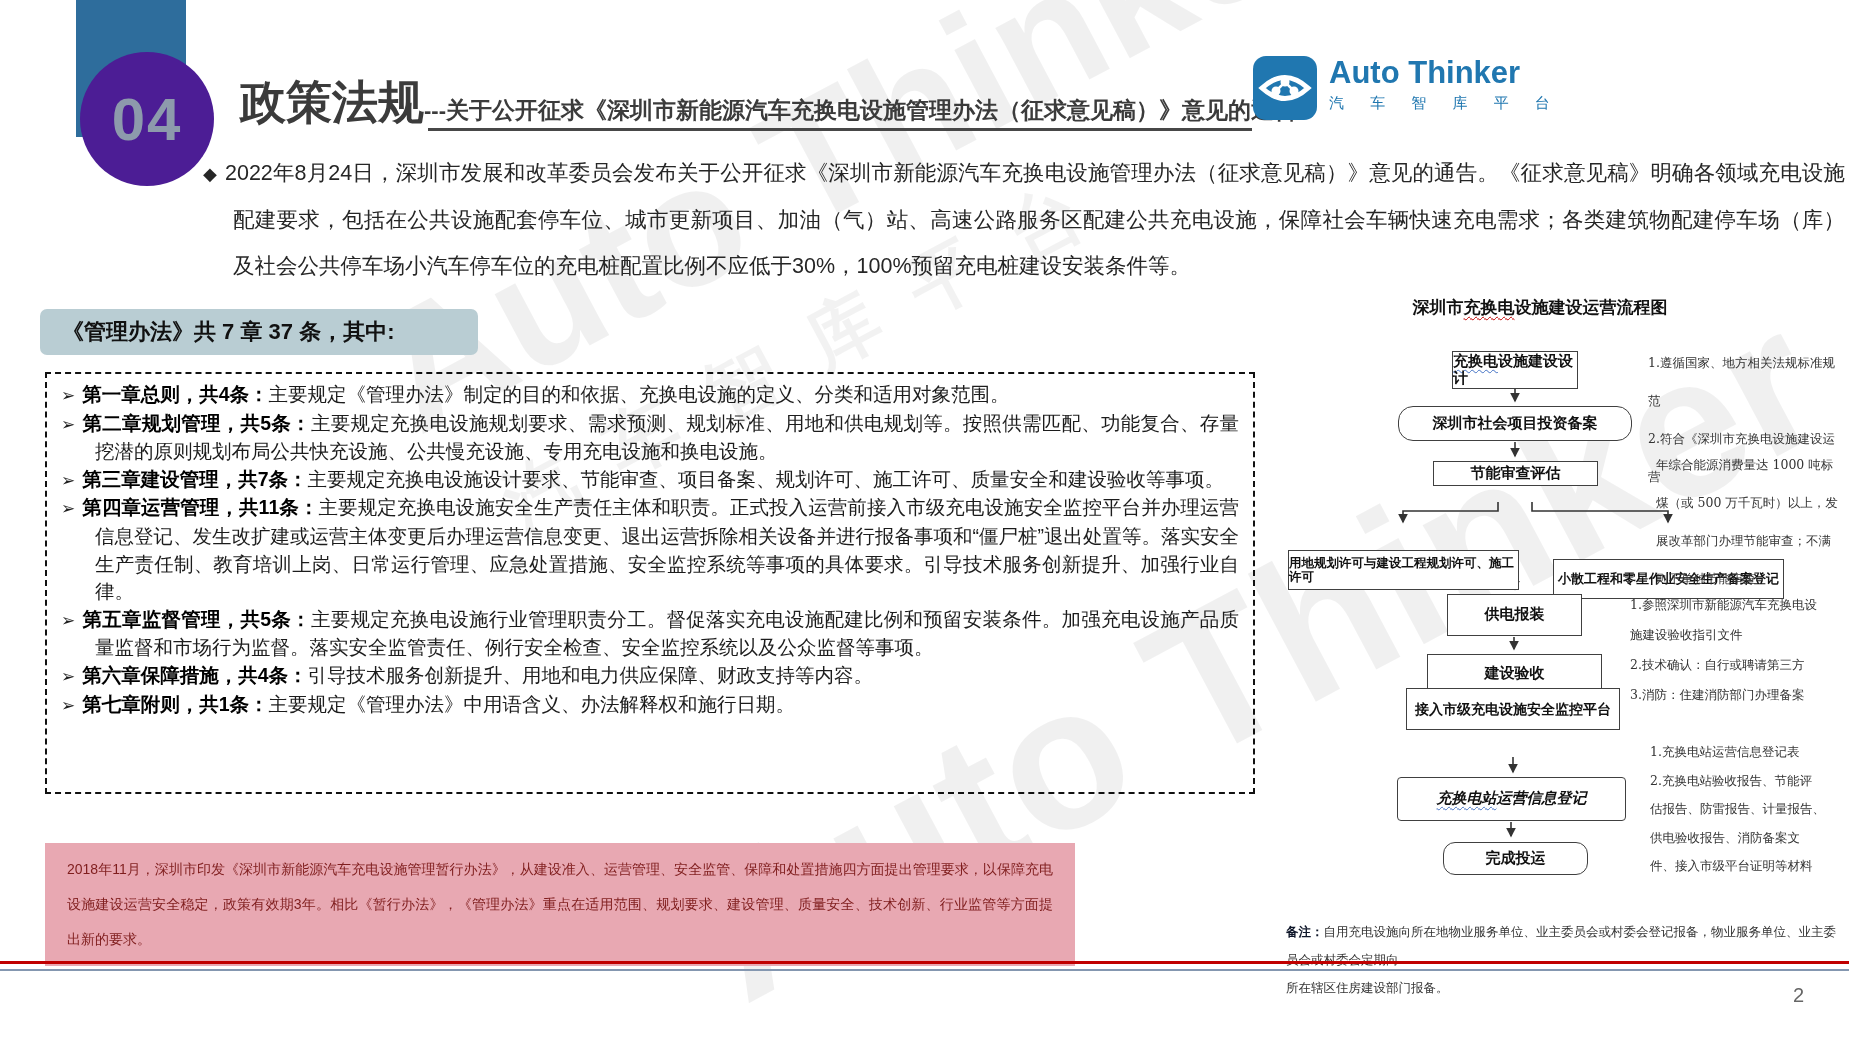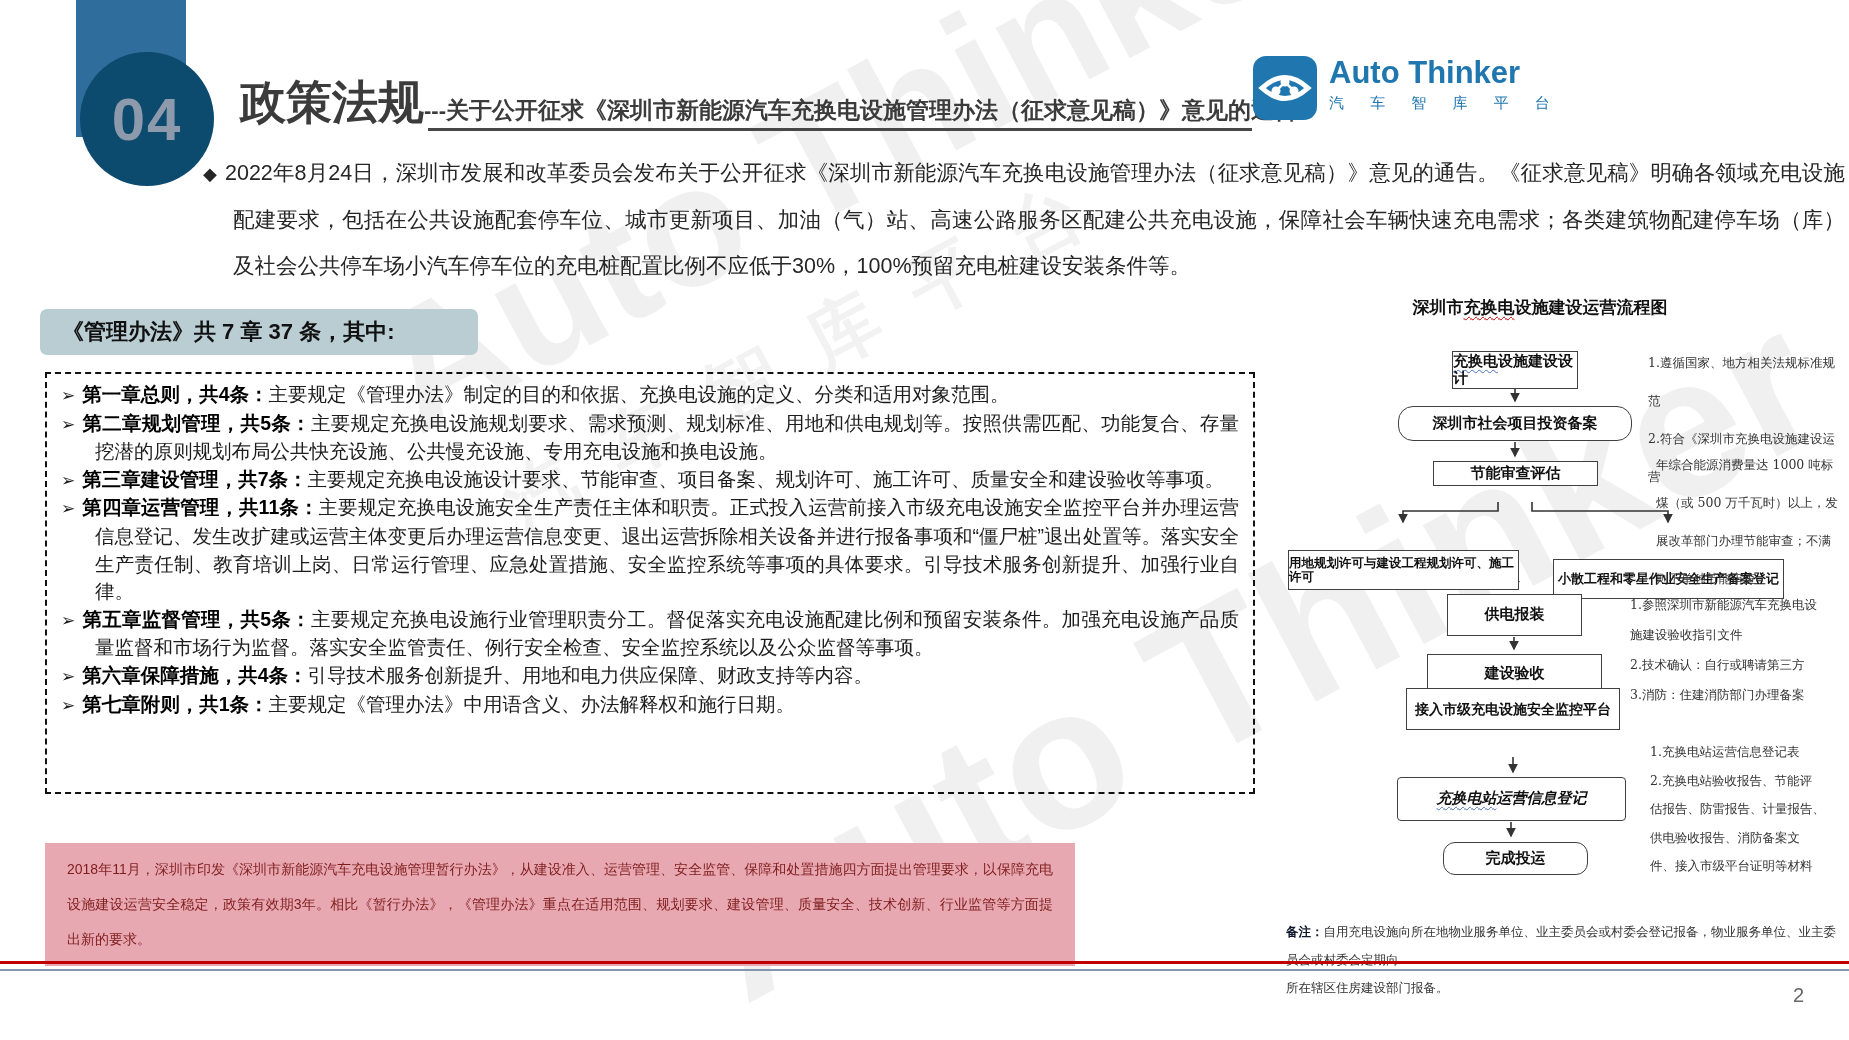--- a/index.html
+++ b/index.html
@@ -10,21 +10,21 @@
   }
   
   .wm { position:absolute; color:rgba(0,0,0,0.06); font-weight:bold; white-space:nowrap; pointer-events:none; z-index:0; }
   .wm1 { left:330px; top:40px; font-size:170px; transform:rotate(-28deg); }
   .wm2 { left:640px; top:540px; font-size:200px; transform:rotate(-28deg); }
   .wm3 { left:470px; top:300px; font-size:72px; letter-spacing:42px; transform:rotate(-28deg); color:rgba(0,0,0,0.05); }
   .layer { position:relative; z-index:1; }
   
   .band { position:absolute; left:76px; top:0; width:110px; height:137px; background:#2e6d9c; }
   .num-circle { position:absolute; left:80px; top:52px; width:134px; height:134px; border-radius:50%;
-    background:#0c4a6e; display:flex; align-items:center; justify-content:center; }
+    background:#4c1d95; display:flex; align-items:center; justify-content:center; }
   .num-circle span { font-size:60px; font-weight:bold; color:#8d9aac; letter-spacing:2px; }
   .title-block { position:absolute; left:240px; top:72px; white-space:nowrap; }
   .title-main { font-size:46px; font-weight:bold; color:#3b3b3b; }
   .title-dashes { font-size:22px; font-weight:bold; color:#3b3b3b; }
   .title-sub { font-size:23px; font-weight:bold; color:#3b3b3b; }
   .title-rule { position:absolute; left:428px; top:128px; width:824px; height:3px; background:#474747; }
   
   .logo { position:absolute; left:1253px; top:56px; display:flex; align-items:flex-start; }
   .logo-icon { width:64px; height:64px; flex:0 0 auto; }
   .logo-txt { margin-left:12px; }

